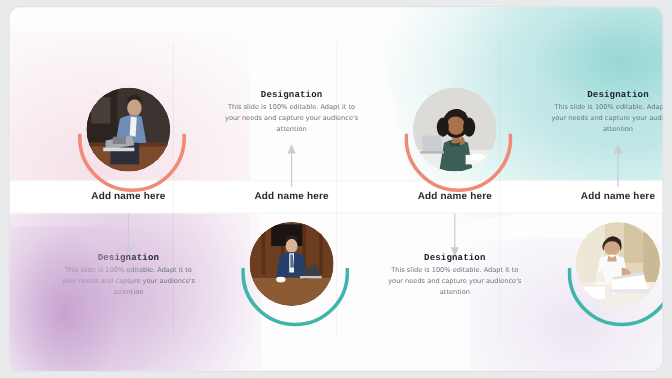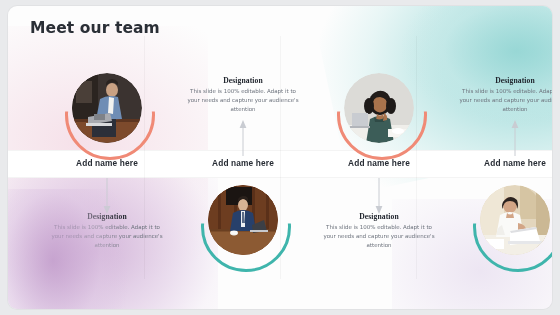--- a/index.html
+++ b/index.html
@@ -101,21 +101,21 @@
     border-radius:50%;overflow:hidden;
   }
   .photo svg{display:block;width:70px;height:70px;}
   
   .tblock{position:absolute;left:2px;width:132px;text-align:center;}
   .tblock.top{top:70px;}
   .tblock.bottom{top:206px;}
   .desig{
     font-size:7.6px;font-weight:700;color:#20252d;letter-spacing:0.1px;
     margin-bottom:2px;
-    font-family:Liberation Serif, serif;
+    font-family:Liberation Mono, monospace;
   }
   .body{
     font-size:5.5px;line-height:1.62;color:#6d737d;
     padding:0 8px;
     font-family:"DejaVu Sans","Liberation Sans",sans-serif;
   }
   
   .conn{position:absolute;left:0;width:136px;height:40px;}
   .conn.up{top:112px;}
   .conn.down{top:172px;}
@@ -126,21 +126,20 @@
 
 <div class="slide">
   <div class="card">
 
     <div class="blob blob-pink"></div>
     <div class="blob blob-teal"></div>
     <div class="blob blob-teal2"></div>
     <div class="blob blob-purple"></div>
     <div class="blob blob-bottomright"></div>
 
-    <div class="title">Meet our team</div>
 
     <div class="band"></div>
     <div class="band-line-top"></div>
     <div class="band-line-bot"></div>
 
     <div class="col-sep" style="left:136px;"></div>
     <div class="col-sep" style="left:272px;"></div>
     <div class="col-sep" style="left:408px;"></div>
 
     <div class="col" style="left:31px;">

